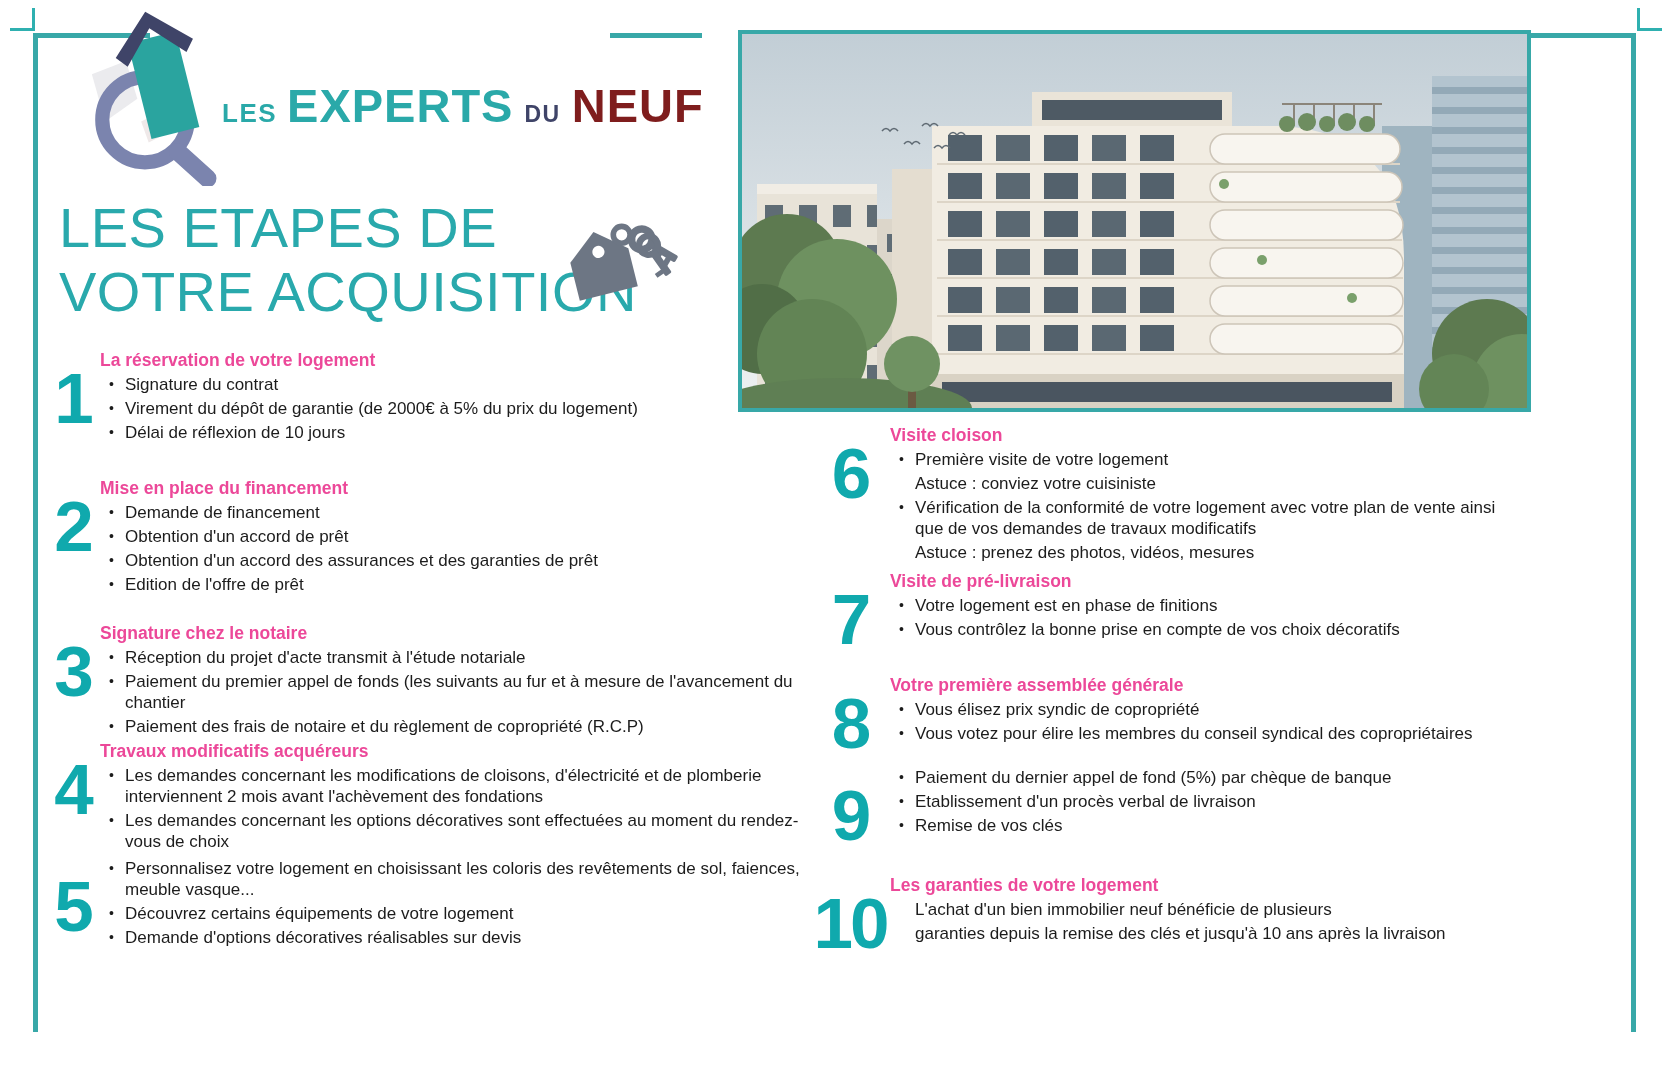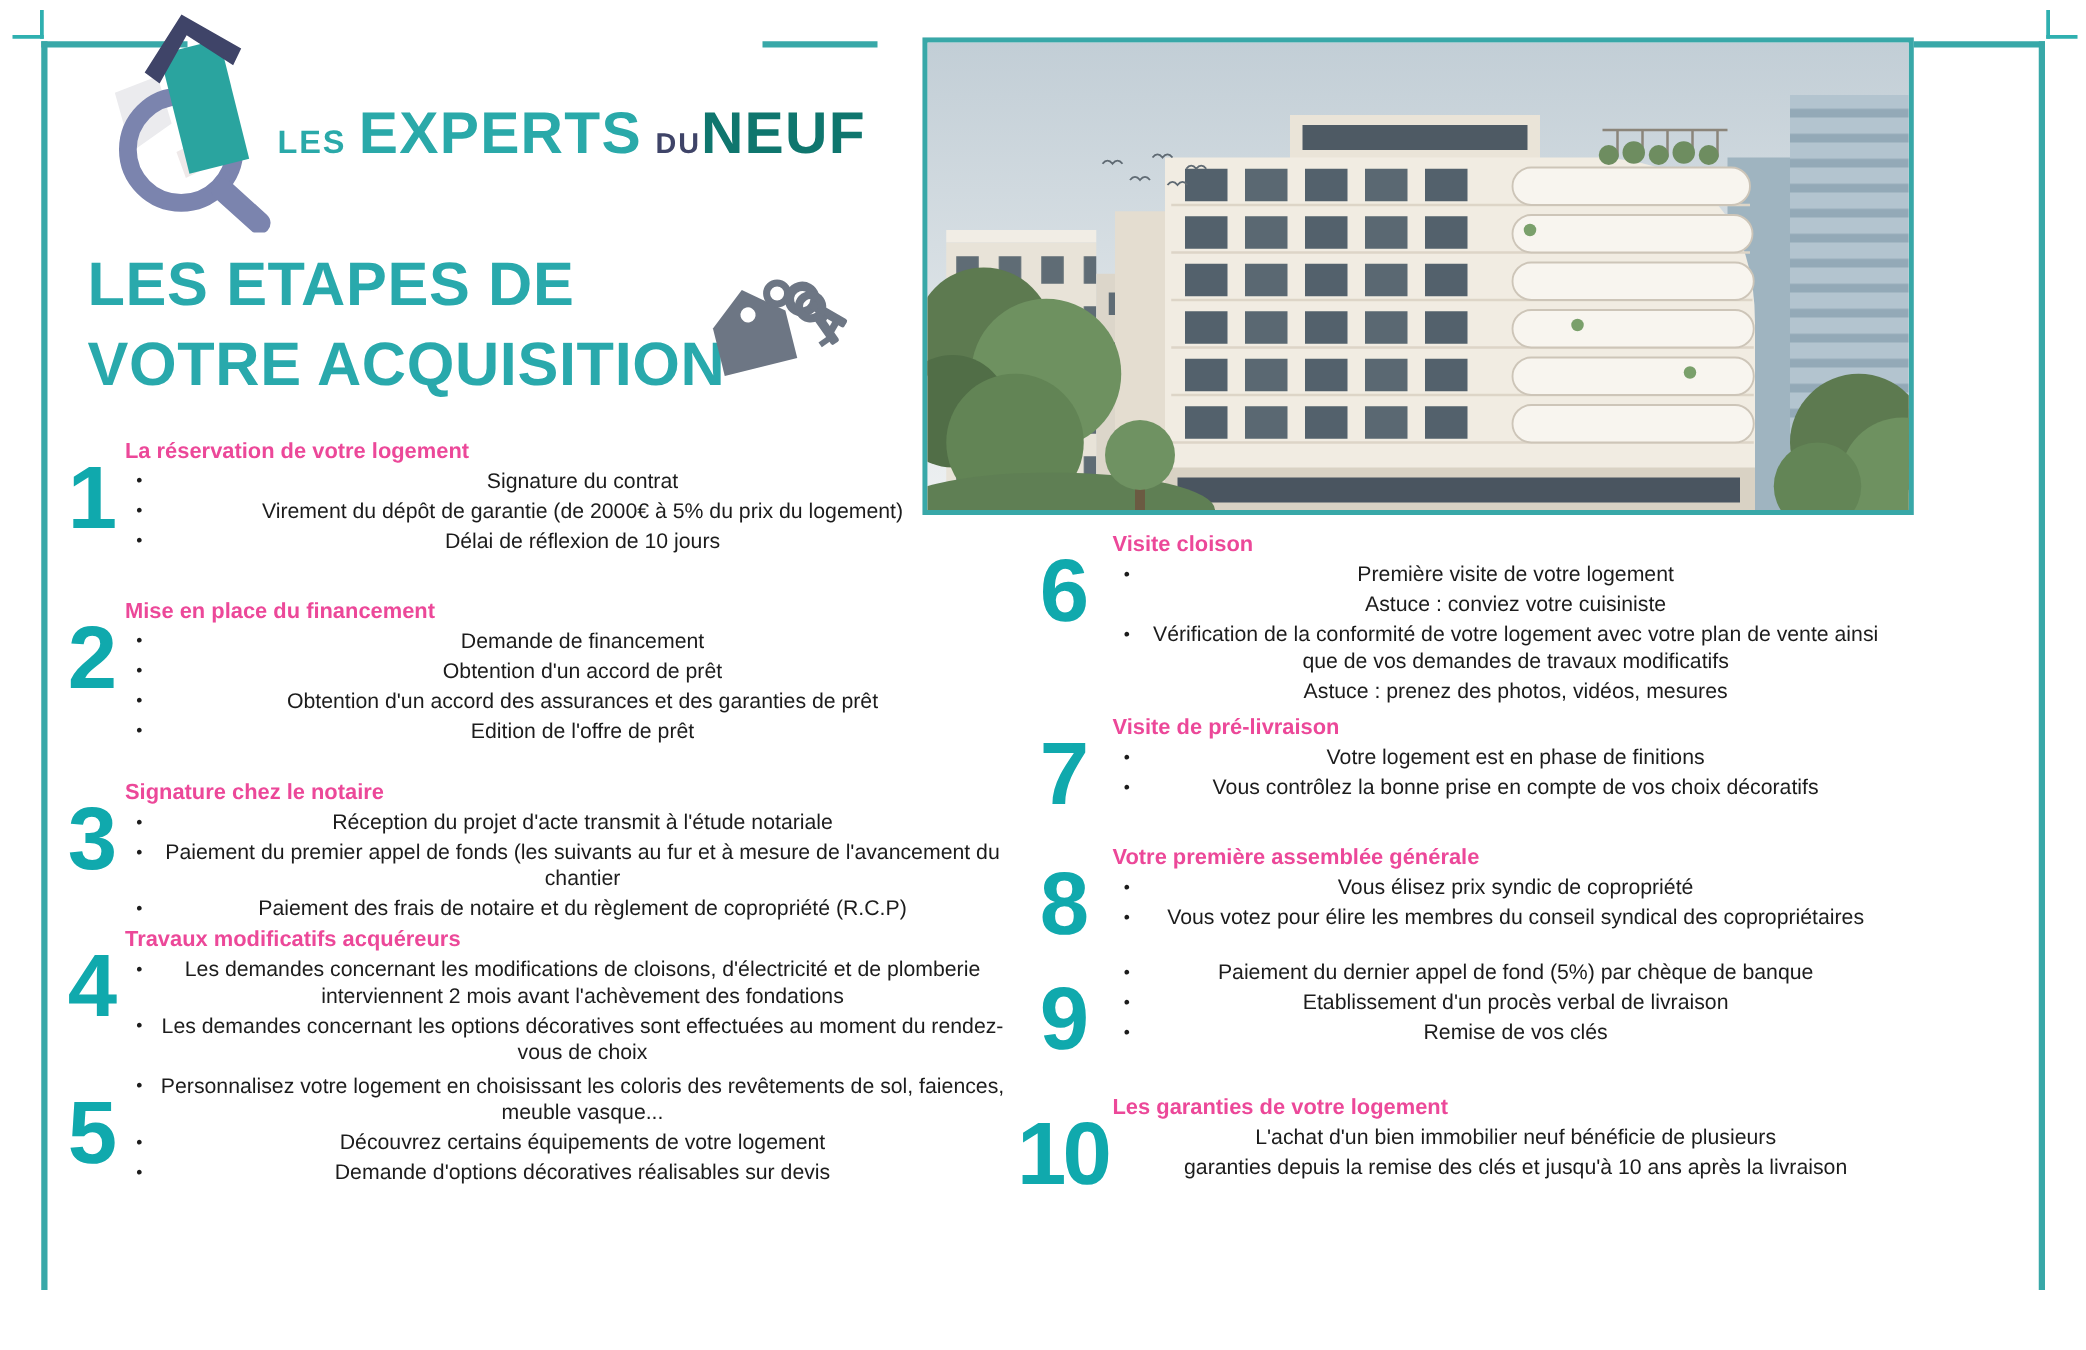--- a/index.html
+++ b/index.html
@@ -13,42 +13,42 @@
   .c-tl{left:10px;top:8px;border-right:3px solid #2fb0b0;border-bottom:3px solid #2fb0b0;}
   .c-tr{left:1637px;top:8px;border-left:3px solid #2fb0b0;border-bottom:3px solid #2fb0b0;}
   .c-bl{left:10px;top:1052px;border-right:3px solid #2fb0b0;border-top:3px solid #2fb0b0;}
   .c-br{left:1637px;top:1052px;border-left:3px solid #2fb0b0;border-top:3px solid #2fb0b0;}
   
   #logo-graphic{position:absolute;left:85px;top:6px;width:135px;height:180px;z-index:5;}
   #logo-text{position:absolute;left:222px;top:78px;display:flex;align-items:baseline;z-index:5;white-space:nowrap;}
   .lt-les{font-size:26px;font-weight:700;color:#2aa9a9;letter-spacing:1.5px;}
   .lt-experts{font-size:47px;font-weight:700;color:#2aa9a9;letter-spacing:1px;margin-left:10px;}
   .lt-du{font-size:23px;font-weight:700;color:#3f4468;letter-spacing:1.5px;margin-left:11px;}
-  .lt-neuf{font-size:47px;font-weight:700;color:#0f766e;letter-spacing:1px;}
+  .lt-neuf{font-size:47px;font-weight:700;color:#7f1d1d;letter-spacing:1px;margin-left:11px;}
   
-  #title{position:absolute;left:70px;top:196px;font-size:49px;line-height:64px;font-weight:700;
+  #title{position:absolute;left:59px;top:196px;font-size:56px;line-height:64px;font-weight:400;
          color:#29a9ac;letter-spacing:.5px;z-index:4;}
   #keys-icon{position:absolute;left:556px;top:218px;width:122px;height:84px;z-index:4;}
   
   #photo{position:absolute;left:738px;top:30px;width:793px;height:382px;
          border:4px solid #38a8a8;box-sizing:border-box;background:#dce4e8;z-index:3;}
   #photo svg{display:block;width:100%;height:100%;}
   
   .step{position:absolute;display:flex;}
   .step .num{font-weight:800;font-size:71px;line-height:1;color:#10a9ad;margin-top:13px;
              letter-spacing:-3px;text-align:center;}
   .step .body{flex:1;}
   .left-step{left:45px;width:762px;}
   .left-step .num{flex:0 0 55px;}
   .right-step{left:810px;width:700px;}
   .right-step .num{flex:0 0 80px;}
   .step-title{font-weight:700;font-size:17.5px;color:#ec4899;margin-bottom:3px;line-height:21px;}
   .line{display:flex;margin:0 0 3px 0;font-size:17px;line-height:21px;}
   .line .dot{flex:0 0 16px;margin-left:9px;font-size:14px;}
-  .line .txt{flex:1;text-align:center;}
+  .line .txt{flex:1;}
   .plain .txt{margin-left:25px;}
 </style>
 </head>
 <body>
 
 <div id="page">
 
   <div class="corner c-tl"></div>
   <div class="corner c-tr"></div>
   <div class="corner c-bl"></div>

